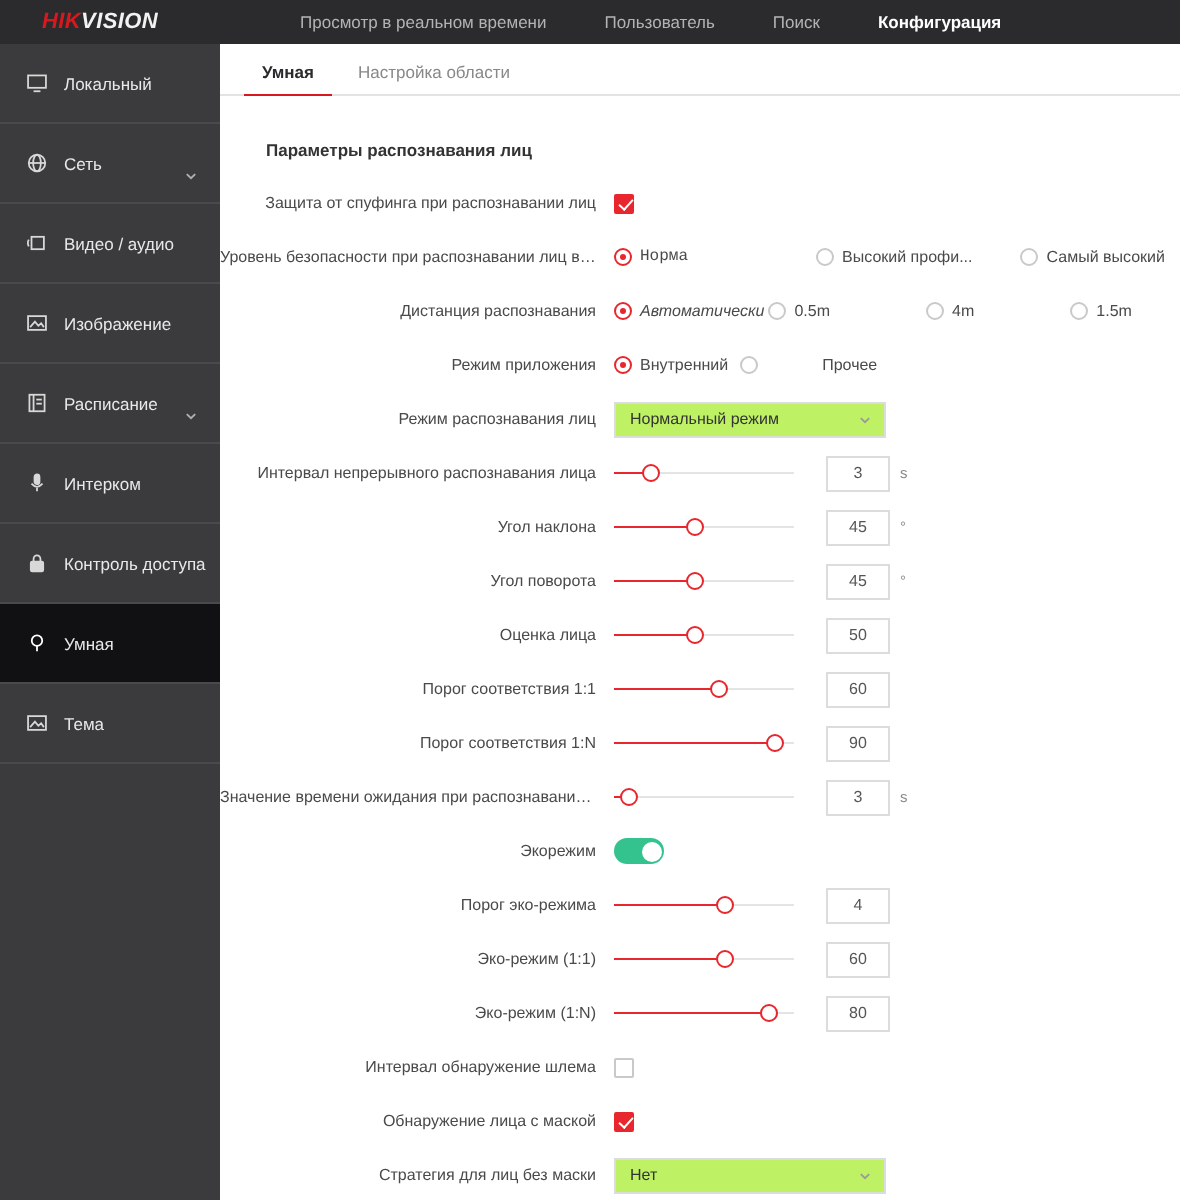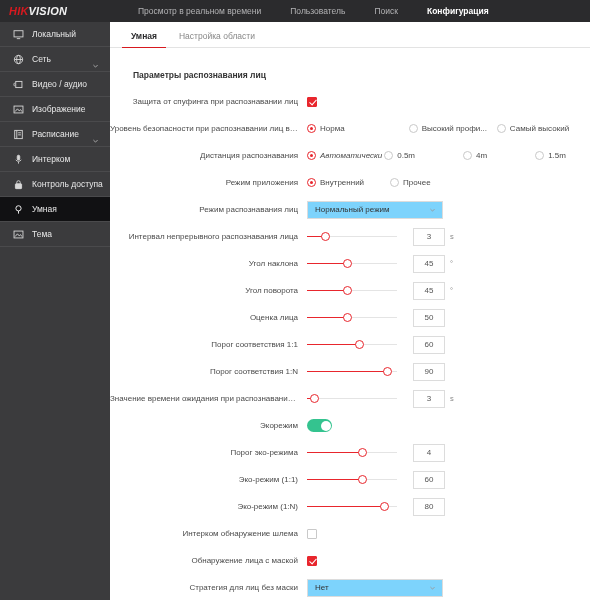--- a/index.html
+++ b/index.html
@@ -14,39 +14,39 @@
   
   .topbar {
     position: absolute; top: 0; left: 0;
     width: 590px; height: 22px;
     background: #2b2b2d;
     display: flex; align-items: center;
   }
   .logo {
     width: 126px; padding-left: 9px;
     font-size: 11px; font-weight: bold; font-style: italic;
-    letter-spacing: .2px; white-space: nowrap;
+    letter-spacing: .2px; white-space: nowrap; margin-left: 12px;
   }
   .logo .hik { color: #d7191f; }
   .logo .vision { color: #f2f2f2; }
   .topnav { display: flex; align-items: center; gap: 17px; }
   .topnav-item {
     font-size: 8.5px; color: #b3b3b5; white-space: nowrap; cursor: pointer; padding-left: 12px;
   }
   .topnav-item.active { color: #ffffff; font-weight: bold; }
 
   
   .sidebar {
     position: absolute; top: 22px; left: 0;
     width: 110px; height: 578px;
     background: #3b3b3d;
   }
   .side-item {
     position: relative;
-    height: 25px;
+    height: 40px;
     display: flex; align-items: center;
     padding-left: 12px;
     cursor: pointer;
     border-bottom: 1px solid #4a4a4c;
   }
   .side-item.active { background: #111113; }
   .side-ico {
     width: 13px; height: 13px;
     margin-right: 7px;
     display: flex; align-items: center; justify-content: center;
@@ -139,21 +139,21 @@
   }
   .rdo-lbl {
     font-size: 8px; color: #4a4a4a;
     margin-left: 4px; white-space: nowrap;
   }
 
   
   .sel {
     position: relative;
     width: 136px; height: 18px;
-    border: 1px solid #dcdcdc; background: #7dd3fc;
+    border: 1px solid #dcdcdc; background: #bef264;
     display: flex; align-items: center;
     padding: 0 16px 0 7px;
     font-size: 8px; color: #333;
     cursor: pointer;
   }
   .sel .cv {
     position: absolute; right: 6px; top: 50%;
     transform: translateY(-50%); width: 7px; height: 7px;
   }
 
@@ -324,29 +324,29 @@
         <div class="row">
           <div class="row-label">Защита от спуфинга при распознавании лиц</div>
           <div class="row-ctrl">
             <div class="cbx checked"></div>
           </div>
         </div>
         <div class="row">
           <div class="row-label">Уровень безопасности при распознавании лиц в ...</div>
           <div class="row-ctrl">
             <div class="radio-group">
-              <div class="radio-item" style="margin-left: 0px;">
+              <div class="radio-item" style="margin-left: 0px; font-family: Liberation Mono, monospace;">
                 <span class="rdo on"></span>
                 <span class="rdo-lbl">Норма</span>
               </div>
               <div class="radio-item" style="margin-left: 64px;">
                 <span class="rdo"></span>
                 <span class="rdo-lbl">Высокий профи...</span>
               </div>
-              <div class="radio-item" style="margin-left: 10px;">
+              <div class="radio-item" style="margin-left: 24px;">
                 <span class="rdo"></span>
                 <span class="rdo-lbl">Самый высокий</span>
               </div>
             </div>
           </div>
         </div>
         <div class="row">
           <div class="row-label">Дистанция распознавания</div>
           <div class="row-ctrl">
             <div class="radio-group">
@@ -370,21 +370,21 @@
           </div>
         </div>
         <div class="row">
           <div class="row-label">Режим приложения</div>
           <div class="row-ctrl">
             <div class="radio-group">
               <div class="radio-item" style="margin-left: 0px;">
                 <span class="rdo on"></span>
                 <span class="rdo-lbl">Внутренний</span>
               </div>
-              <div class="radio-item" style="margin-left: 26px;">
+              <div class="radio-item" style="margin-left: 6px; gap: 28px;">
                 <span class="rdo"></span>
                 <span class="rdo-lbl">Прочее</span>
               </div>
             </div>
           </div>
         </div>
         <div class="row">
           <div class="row-label">Режим распознавания лиц</div>
           <div class="row-ctrl">
             <div class="sel">
@@ -517,21 +517,21 @@
             <div class="slider">
               <span class="track"></span>
               <span class="fill" style="width: 86%;"></span>
               <span class="knob" style="left: 86%;"></span>
             </div>
             <div class="numbox">80</div>
             <div class="unit"></div>
           </div>
         </div>
         <div class="row">
-          <div class="row-label">Интерком обнаружение шлема</div>
+          <div class="row-label">Интервал обнаружение шлема</div>
           <div class="row-ctrl">
             <div class="cbx"></div>
           </div>
         </div>
         <div class="row">
           <div class="row-label">Обнаружение лица с маской</div>
           <div class="row-ctrl">
             <div class="cbx checked"></div>
           </div>
         </div>

